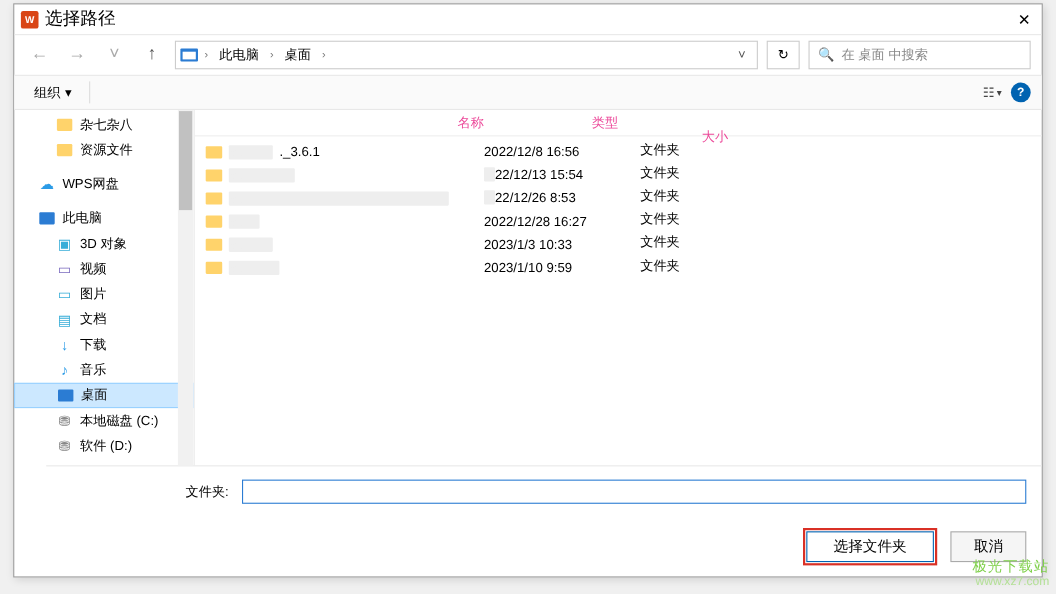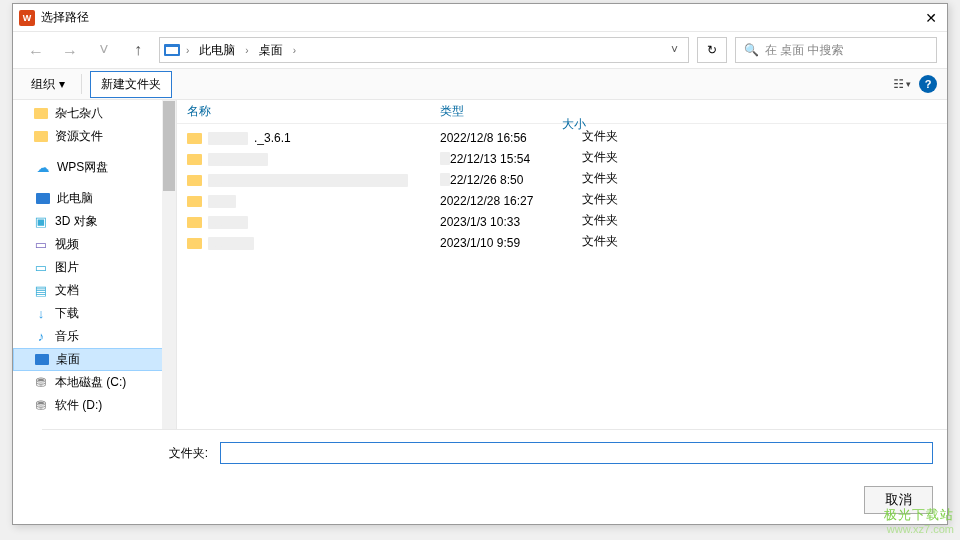--- a/index.html
+++ b/index.html
@@ -1,20 +1,20 @@
 <!DOCTYPE html>
 <html><head>
 <meta charset="utf-8">
 <style>
 * { box-sizing: border-box; margin: 0; padding: 0; }
 body { font-family: "Microsoft YaHei", "Segoe UI", sans-serif; font-size: 12px; background: #f0f0f0; width: 960px; height: 540px; position: relative; overflow: hidden; }
 .dialog { position: absolute; left: 12px; top: 3px; width: 936px; height: 522px; background: #fff; border: 1px solid #999; box-shadow: 2px 2px 8px rgba(0,0,0,0.15); display: flex; flex-direction: column; }
 .titlebar { height: 28px; display: flex; align-items: center; padding: 0 6px; border-bottom: 1px solid #e8e8e8; }
 .wps-logo { width: 16px; height: 16px; background: #d94515; color: #fff; font-weight: bold; font-size: 9px; display: flex; align-items: center; justify-content: center; border-radius: 2px; margin-right: 6px; }
-.titlebar-title { flex: 1; font-size: 12px; }
+.titlebar-title { flex: 1; font-size: 16px; }
 .titlebar-close { width: 20px; height: 20px; display: flex; align-items: center; justify-content: center; font-size: 14px; cursor: pointer; }
 .navbar { height: 36px; display: flex; align-items: center; padding: 0 10px; gap: 8px; }
 .nav-btn { width: 26px; height: 24px; display: flex; align-items: center; justify-content: center; color: #aaa; font-size: 16px; }
 .nav-btn.enabled { color: #555; }
 .nav-sep { width: 1px; height: 20px; background: #ddd; margin: 0 2px; }
 .addressbar { flex: 1; height: 26px; border: 1px solid #ccc; display: flex; align-items: center; padding: 0 4px; gap: 4px; }
 .addr-icon { width: 16px; height: 12px; background: #2b7cd3; border-radius: 1px; position: relative; }
 .addr-icon::after { content: ""; position: absolute; inset: 3px 2px 2px 2px; background: #fff; }
 .addr-sep { color: #777; font-size: 10px; padding: 0 2px; }
 .addr-seg { padding: 2px 4px; }
@@ -26,36 +26,36 @@
 .tb-btn { padding: 4px 8px; display: flex; align-items: center; gap: 4px; }
 .tb-newfolder { border: 1px solid #2b7cd3; background: #fff; padding: 4px 10px; }
 .tb-spacer { flex: 1; }
 .tb-icon { width: 22px; height: 22px; display: flex; align-items: center; justify-content: center; color: #444; }
 .help-icon { width: 18px; height: 18px; background: #0063b1; color: #fff; border-radius: 50%; display: flex; align-items: center; justify-content: center; font-size: 11px; font-weight: bold; }
 .main { flex: 1; display: flex; min-height: 0; }
 .sidebar { width: 164px; border-right: 1px solid #e8e8e8; overflow-y: auto; padding-top: 2px; position: relative; }
 .side-scroll-track { position: absolute; right: 0; top: 0; width: 14px; height: 100%; background: #f1f1f1; }
 .side-scroll-thumb { position: absolute; right: 1px; top: 1px; width: 12px; height: 90px; background: #c1c1c1; }
 .side-item { height: 23px; display: flex; align-items: center; padding-left: 22px; gap: 6px; white-space: nowrap; }
-.side-item.sub { padding-left: 20px; }
+.side-item.sub { padding-left: 38px; }
 .side-item.selected { background: #cce8ff; border: 1px solid #99d1ff; }
 .si-icon { width: 16px; height: 16px; display: flex; align-items: center; justify-content: center; font-size: 13px; }
 .si-folder { width: 14px; height: 11px; background: #ffd36b; border-radius: 1px; }
 .si-wps { color: #2b9be6; }
 .si-pc { width: 14px; height: 11px; background: #2b7cd3; border-radius: 1px; }
 .si-3d { color: #3aaed8; }
 .si-video { color: #7b6bbf; }
 .si-pic { color: #3aaed8; }
 .si-doc { color: #3aaed8; }
 .si-download { color: #2b9be6; }
 .si-music { color: #2b9be6; }
 .si-desk { width: 14px; height: 11px; background: #2b7cd3; border-radius: 1px; }
 .si-disk { color: #888; }
 .filelist { flex: 1; display: flex; flex-direction: column; }
-.fl-header { height: 24px; display: flex; align-items: center; border-bottom: 1px solid #eee; color: #0369a1; }
+.fl-header { height: 24px; display: flex; align-items: center; border-bottom: 1px solid #eee; color: #ec4899; text-align: right; }
 .col-name { width: 263px; padding-left: 10px; }
 .col-date { width: 142px; }
 .col-type { width: 122px; }
 .col-size { width: 100px; margin-top: 25px; }
 .fl-rows { flex: 1; overflow: auto; }
 .fl-row { height: 21px; display: flex; align-items: flex-end; }
 .row-name { width: 263px; padding-left: 10px; display: flex; align-items: center; gap: 6px; }
 .row-folder { width: 15px; height: 11px; background: #ffd36b; border-radius: 1px; flex-shrink: 0; }
 .row-blur { background: #eee; color: #eee; height: 13px; border-radius: 1px; }
 .row-date { width: 142px; }
@@ -104,21 +104,20 @@
       <span>在 桌面 中搜索</span>
     </div>
   </div>
 
   <div class="toolbar">
     <div class="tb-btn">
       <span>组织</span>
       <span>▾</span>
     </div>
     <div class="nav-sep"></div>
-    <div class="tb-btn tb-newfolder">新建文件夹</div>
     <div class="tb-spacer"></div>
     <div class="tb-icon">
       <span>☷</span>
         <span style="font-size:9px;margin-left:2px">▾</span>
     </div>
     <div class="help-icon">?</div>
   </div>
 
   <div class="main">
     <div class="sidebar">
@@ -213,21 +212,21 @@
               <span class="row-blur" style="width:60px">xxx</span>
             </div>
           <div class="row-date"><span class="row-blur" style="width:10px;display:inline-block">x</span><span>22/12/13 15:54</span></div>
           <div class="row-type">文件夹</div>
         </div>
         <div class="fl-row">
           <div class="row-name">
               <div class="row-folder"></div>
               <span class="row-blur" style="width:200px">xxx</span>
             </div>
-          <div class="row-date"><span class="row-blur" style="width:10px;display:inline-block">x</span><span>22/12/26 8:50</span></div>
+          <div class="row-date"><span class="row-blur" style="width:10px;display:inline-block">x</span><span>22/12/26 8:53</span></div>
           <div class="row-type">文件夹</div>
         </div>
         <div class="fl-row">
           <div class="row-name">
               <div class="row-folder"></div>
               <span class="row-blur" style="width:28px">xx</span>
             </div>
           <div class="row-date">2022/12/28 16:27</div>
           <div class="row-type">文件夹</div>
         </div>
@@ -250,20 +249,23 @@
       </div>
     </div>
   </div>
 
   <div class="bottom">
     <div class="folder-line">
       <div class="folder-label">文件夹:</div>
       <input class="folder-input" value="" style="">
     </div>
     <div class="button-line">
+      <div class="select-btn-wrap">
+        <button class="select-btn">选择文件夹</button>
+      </div>
       <button class="cancel-btn">取消</button>
     </div>
   </div>
 </div>
 
 <div class="watermark">
   <div class="site">极光下载站</div>
   <div class="url">www.xz7.com</div>
 </div>
 

